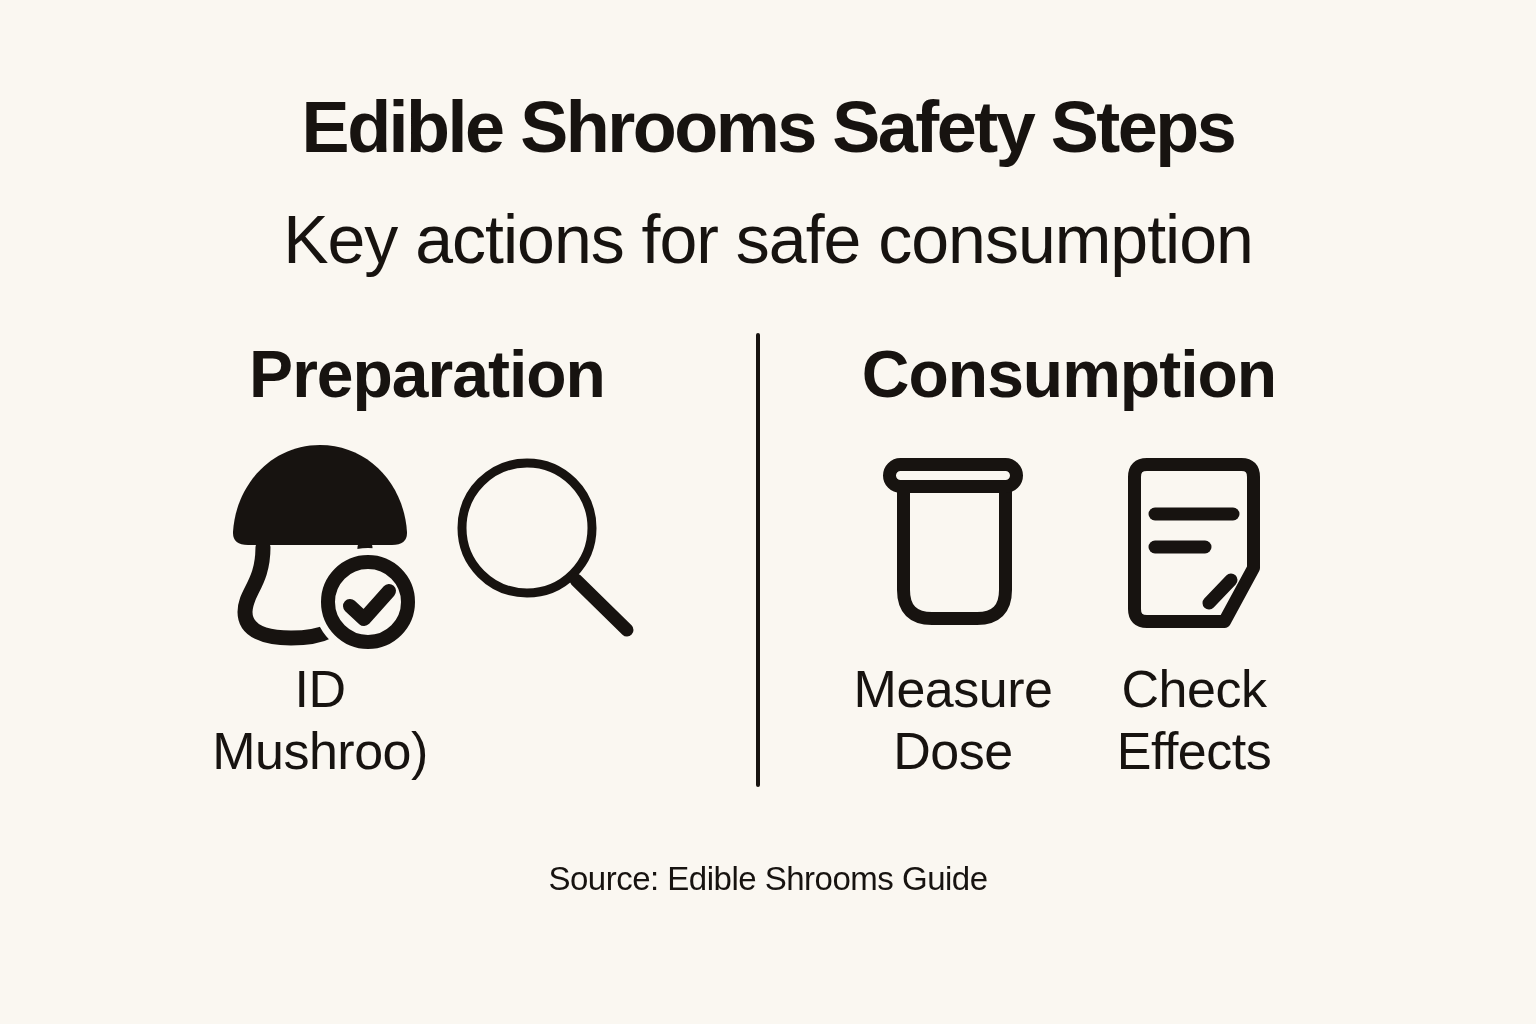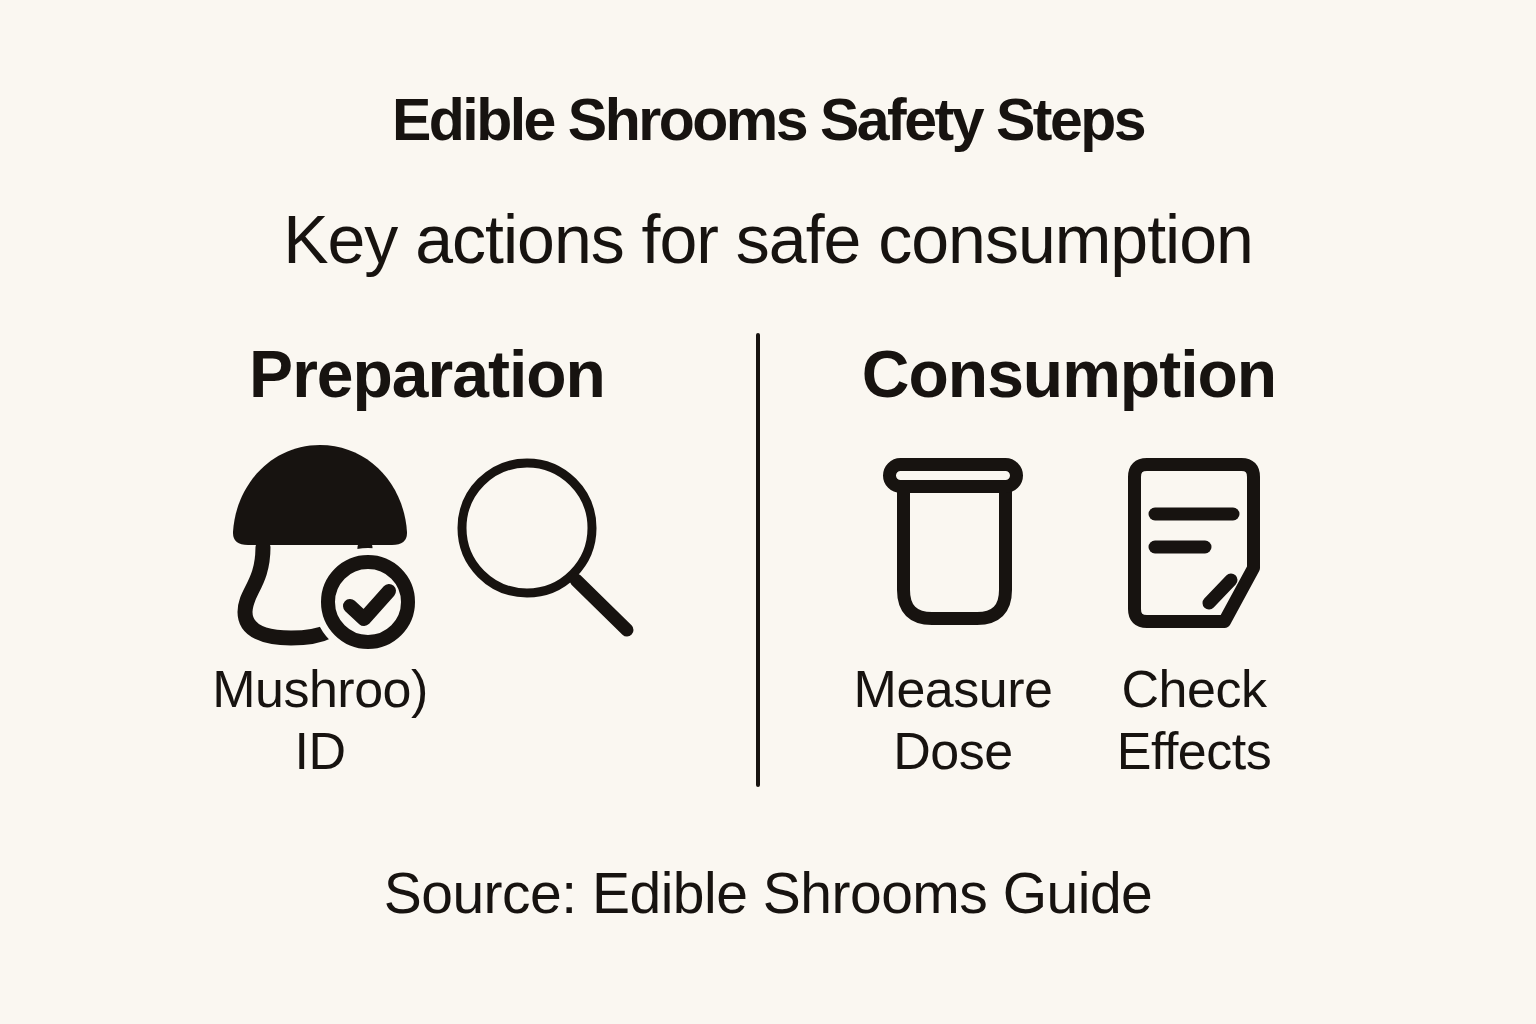--- a/index.html
+++ b/index.html
@@ -10,21 +10,21 @@
   html,body{width:1536px;height:1024px;overflow:hidden;}
   body{
     background:var(--bg);
     font-family:"Liberation Sans","DejaVu Sans",sans-serif;
     color:var(--ink);
   }
   #canvas{position:relative;width:1536px;height:1024px;background:var(--bg);}
 
   .title{
     position:absolute;left:0;top:86px;width:1536px;
-    text-align:center;font-size:59px;font-weight:700;letter-spacing:-2.5px;
+    text-align:center;font-size:72px;font-weight:700;letter-spacing:-2.5px;
   }
   .subtitle{
     position:absolute;left:0;top:200px;width:1536px;
     text-align:center;font-size:68px;font-weight:400;letter-spacing:-1px;
   }
 
   .col-header{
     position:absolute;top:336px;width:600px;
     text-align:center;font-size:66px;font-weight:700;letter-spacing:-1px;
   }
@@ -48,21 +48,21 @@
     text-align:center;font-size:52px;font-weight:400;line-height:62px;
     letter-spacing:-0.5px;white-space:nowrap;
   }
   .label-id{left:160px;}
   .label-check{left:370px;}
   .label-measure{left:793px;}
   .label-note{left:1034px;}
 
   .source{
     position:absolute;left:0;top:860px;width:1536px;
-    text-align:center;font-size:57px;font-weight:400;letter-spacing:-0.5px;
+    text-align:center;font-size:33px;font-weight:400;letter-spacing:-0.5px;
   }
 </style>
 </head>
 <body>
 
 <div id="canvas">
 
   <div class="title">Edible Shrooms Safety Steps</div>
   <div class="subtitle">Key actions for safe consumption</div>
 
@@ -98,22 +98,22 @@
   <div class="icon icon-note">
     <svg viewBox="0 0 146 186" fill="none" xmlns="http://www.w3.org/2000/svg">
       <path d="M26 14.5 L120.5 14.5 Q132.5 14.5 132.5 27 L132.5 118 L103.5 171.5 L26 171.5 Q13.5 171.5 13.5 159 L13.5 27 Q13.5 14.5 26 14.5 Z" stroke="#171310" stroke-width="13" stroke-linejoin="round"></path>
       <path d="M34 64 L112 64" stroke="#171310" stroke-width="13" stroke-linecap="round"></path>
       <path d="M34 97 L84 97" stroke="#171310" stroke-width="13" stroke-linecap="round"></path>
       <path d="M88 153 L110 130" stroke="#171310" stroke-width="13" stroke-linecap="round"></path>
     </svg>
   </div>
 
   <div class="item-label label-id">
+    <div>ID</div>
     <div>Mushroo)</div>
-    <div>ID</div>
   </div>
   <div class="item-label label-check">
   </div>
   <div class="item-label label-measure">
     <div>Measure</div>
     <div>Dose</div>
   </div>
   <div class="item-label label-note">
     <div>Check</div>
     <div>Effects</div>

